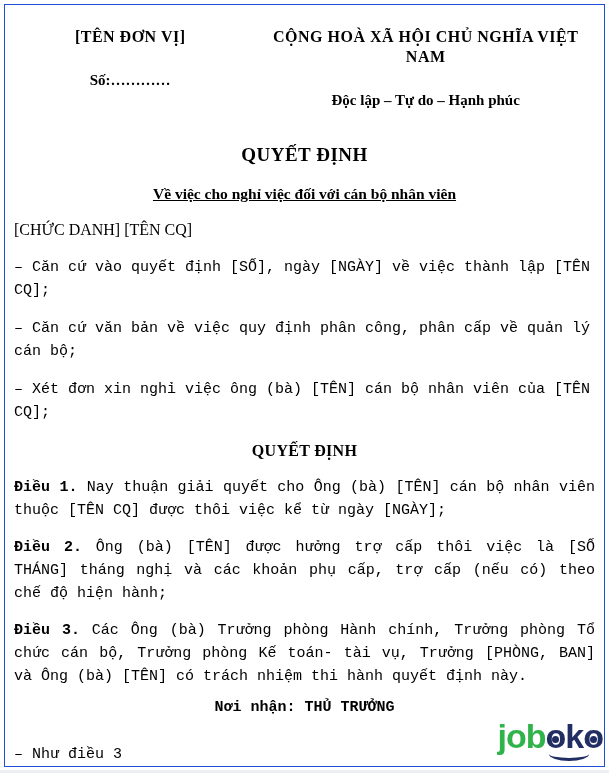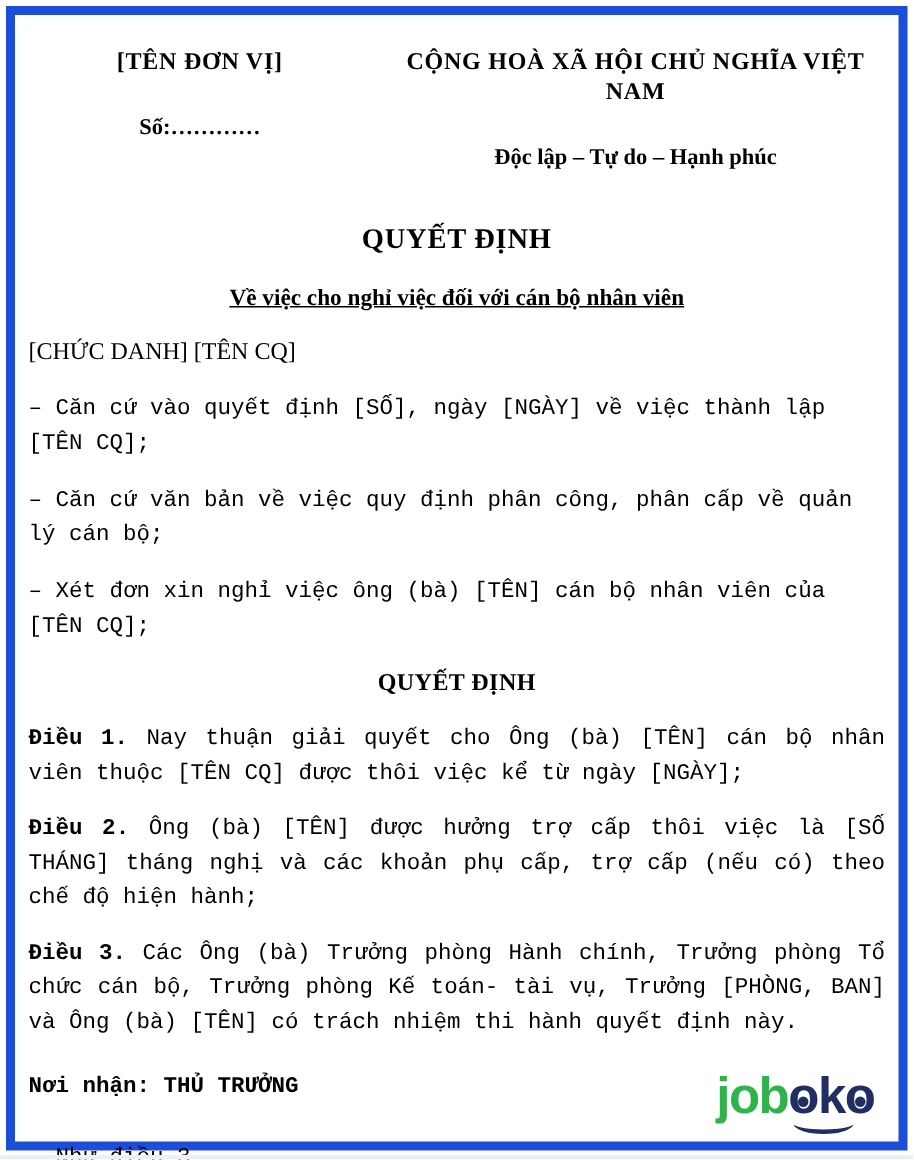--- a/index.html
+++ b/index.html
@@ -7,21 +7,21 @@
     --logo-navy:#212e63;
   }
   html,body{margin:0;padding:0;}
   body{
     width:609px;height:773px;position:relative;background:#ffffff;
     font-family:"Liberation Serif","DejaVu Serif",serif;color:#000;
     overflow:hidden;
   }
   .doc{
     position:absolute;left:4px;top:4px;right:4px;bottom:6px;
-    border:6px solid #1d4ed8;box-sizing:border-box;
+    border:1px solid #1d4ed8;box-sizing:border-box;
     padding:10px 9px 0 9px;background:#fff;
   }
   .bottom-strip{
     position:absolute;left:0;right:0;bottom:0;height:3px;background:#edeff2;
   }
   .hdr{display:flex;font-weight:bold;}
   .hdr-left{width:40%;text-align:center;}
   .hdr-right{width:60%;text-align:center;padding-left:10px;box-sizing:border-box;}
   .hl1{margin-top:12px;font-size:16px;letter-spacing:0.5px;line-height:20px;}
   .hl2{margin-top:23px;font-size:15px;line-height:20px;}
@@ -37,26 +37,26 @@
     margin-top:14px;text-align:left;font-size:16px;line-height:22px;
   }
   .p{margin:15px 0 0 0;font-size:15px;line-height:23px;font-family:Liberation Mono, monospace;}
   .just{text-align:justify;}
   .heading2{
     margin-top:15px;text-align:center;font-weight:bold;
     font-size:16px;line-height:23px;letter-spacing:0.3px;
   }
   .art{margin-top:14px;}
   .b{font-weight:bold;}
-  .recipients{margin-top:20px;}
+  .recipients{margin-top:8px;text-align:center;}
   .foot1{margin-top:24px;}
   .foot2{margin-top:14px;}
   
   .logo{
-    position:absolute;right:16px;bottom:10px;
+    position:absolute;right:1px;bottom:10px;
     font-family:"Liberation Sans","DejaVu Sans",sans-serif;
     font-weight:bold;font-size:34px;letter-spacing:-1px;line-height:40px;
     user-select:none;
   }
   .lg-green{color:var(--logo-green);}
   .lg-tail{position:relative;display:inline-block;color:var(--logo-navy);}
   .lg-o{position:relative;display:inline-block;}
   .lg-o::after{
     content:"";position:absolute;left:50%;top:58%;
     width:7px;height:7px;margin:-3.5px 0 0 -3.5px;

